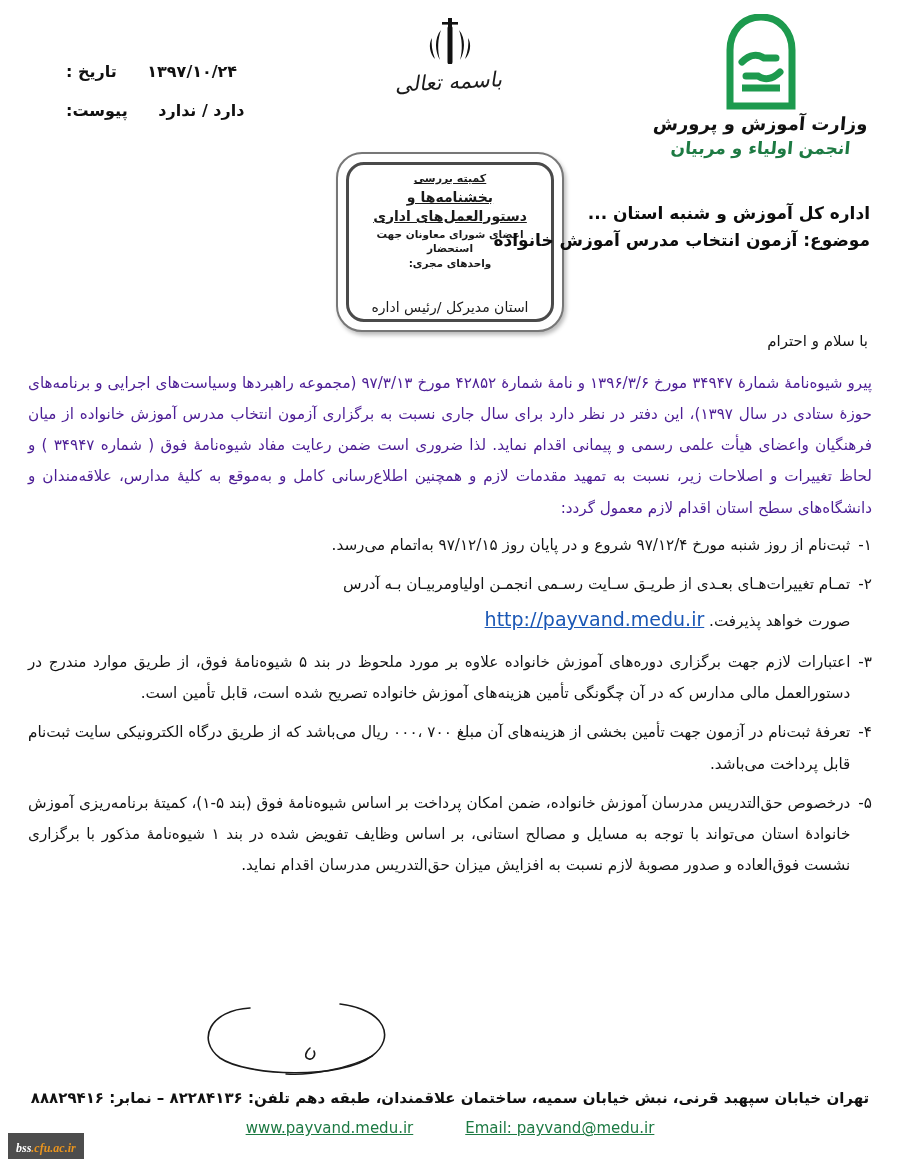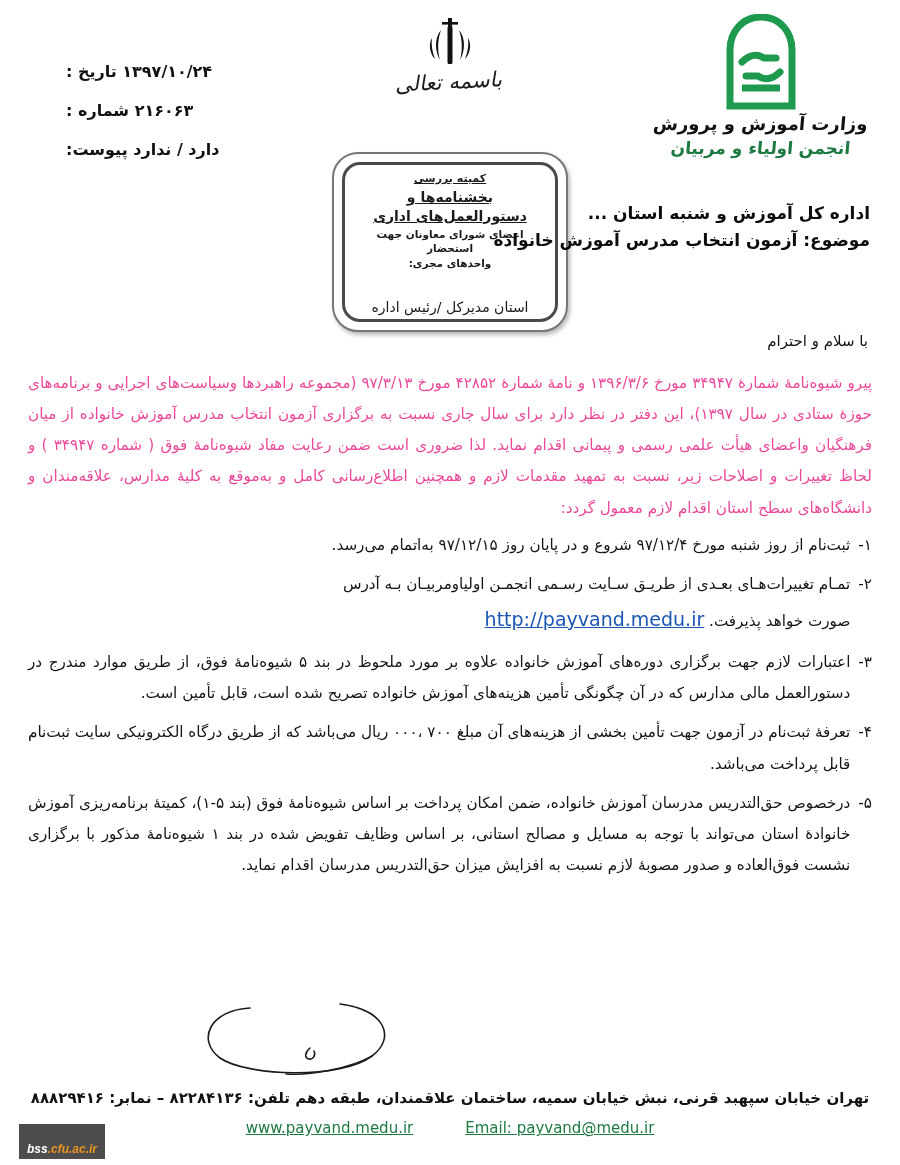--- a/index.html
+++ b/index.html
@@ -94,31 +94,30 @@
   .meta-row {
     font-size: 16px;
     font-weight: bold;
     color: #111;
     margin-bottom: 20px;
     white-space: nowrap;
     direction: rtl;
     text-align: left;
   }
   .meta-label { margin-left: 6px; }
-  .meta-value { letter-spacing: 0.5px; }
+  .meta-value { letter-spacing: 0.5px; margin-left: 25px; }
 
   
   .stamp-wrap {
     position: absolute;
     top: 152px;
     left: 0; right: 0;
     margin: 0 auto;
     width: 228px;
     height: 180px;
-    padding-left: 8px;
   }
   .stamp-outer {
     position: absolute;
     inset: 0;
     border: 2px solid #777;
     border-radius: 26px;
     box-shadow: 2px 3px 4px rgba(0,0,0,0.28);
     background: #fff;
   }
   .stamp-inner {
@@ -194,21 +193,21 @@
     top: 368px;
     right: 28px;
     left: 28px;
     width: 844px;
   }
   .para {
     font-size: 15.2px;
     line-height: 2.05;
     text-align: justify;
     text-align-last: right;
-    color: #ec4899;
+    color: #4c1d95;
     margin-bottom: 6px;
   }
   .numbered {
     display: flex;
     flex-direction: row;
     gap: 8px;
     margin-bottom: 8px;
   }
   .num-marker {
     flex: 0 0 auto;
@@ -286,26 +285,26 @@
   }
   .footer-link {
     font-size: 15px;
     color: #1d7a43;
     font-family: "DejaVu Sans", "Liberation Sans", sans-serif;
   }
 
   
   .watermark {
     position: absolute;
-    left: 19px;
+    left: 8px;
     bottom: 6px;
     background: #4d4d4d;
-    padding: 18px 8px 3px 8px;
+    padding: 8px 8px 3px 8px;
     direction: ltr;
-    font-family: Liberation Sans, sans-serif;
+    font-family: Liberation Serif, serif;
     font-size: 12px;
     font-weight: bold;
     font-style: italic;
   }
   .wm-bss { color: #ffffff; }
   .wm-rest { color: #e8941f; }
 </style>
 </head>
 <body>
 
@@ -334,24 +333,20 @@
         <path d="M4 20 C0 26 2 36 7 41 C4 33 3 26 4 20 Z" fill="#111"></path>
         <path d="M40 20 C44 26 42 36 37 41 C40 33 41 26 40 20 Z" fill="#111"></path>
       </svg>
       <div class="basmala">باسمه تعالی</div>
     </div>
 
     <div class="meta">
       <div class="meta-row">
         <span class="meta-value">۱۳۹۷/۱۰/۲۴</span>
         <span class="meta-label">تاریخ  :</span>
-      </div>
-      <div class="meta-row">
-        <span class="meta-value">۲۱۶۰۶۳</span>
-        <span class="meta-label">شماره :</span>
       </div>
       <div class="meta-row">
         <span class="meta-value">دارد / ندارد</span>
         <span class="meta-label">پیوست:</span>
       </div>
     </div>
   </div>
 
   <div class="stamp-wrap">
     <div class="stamp-outer"></div>

